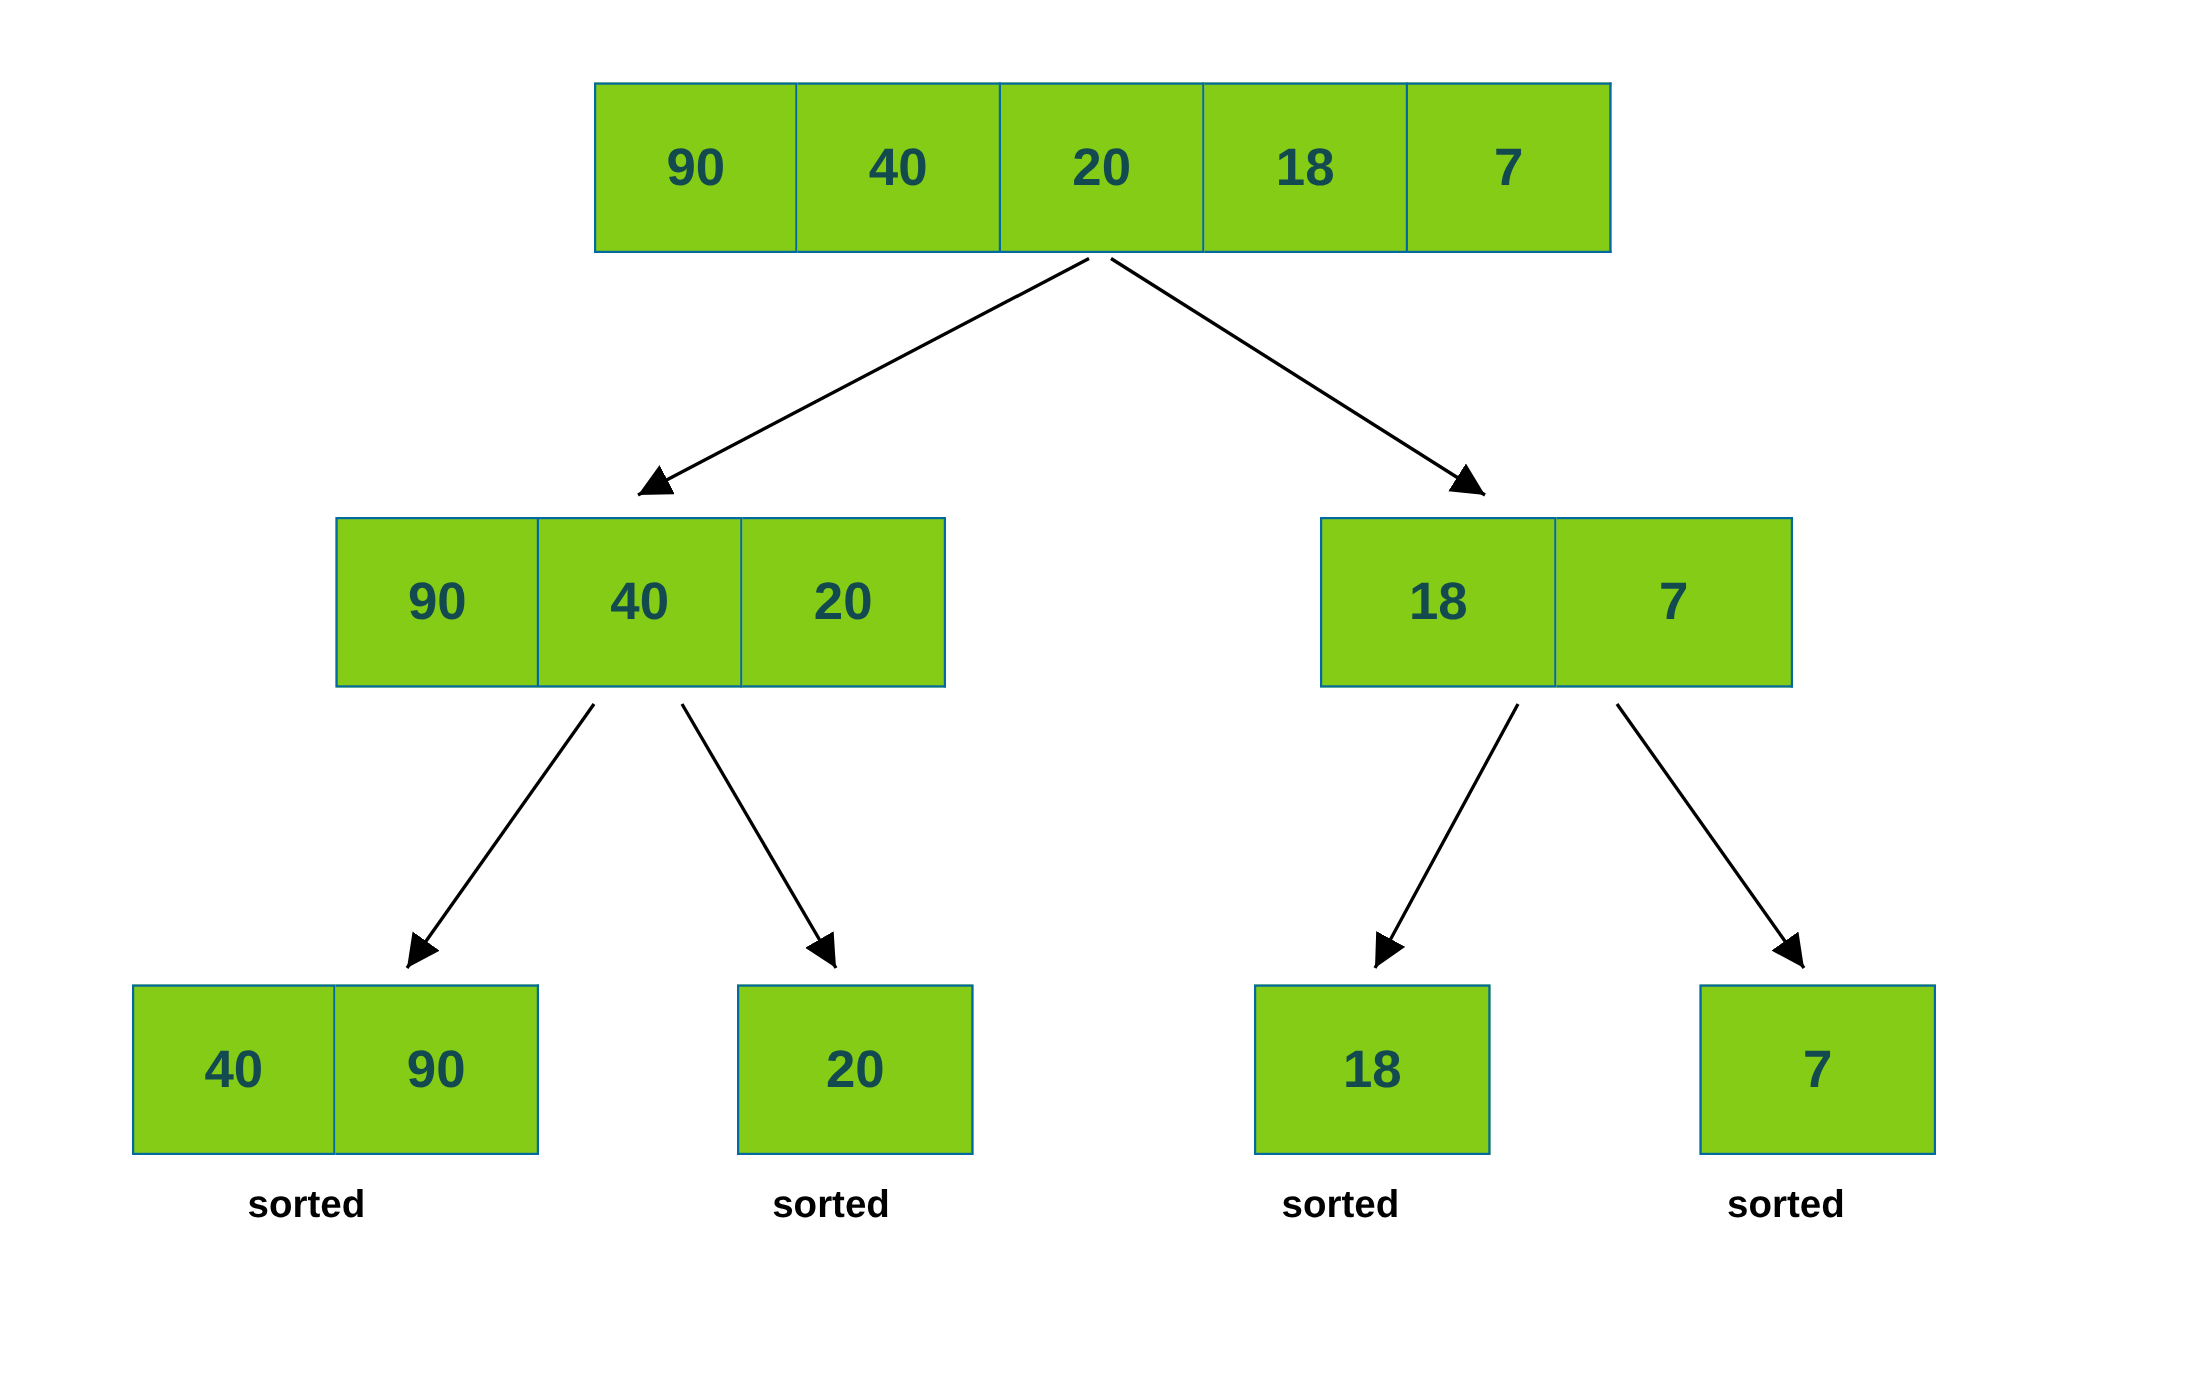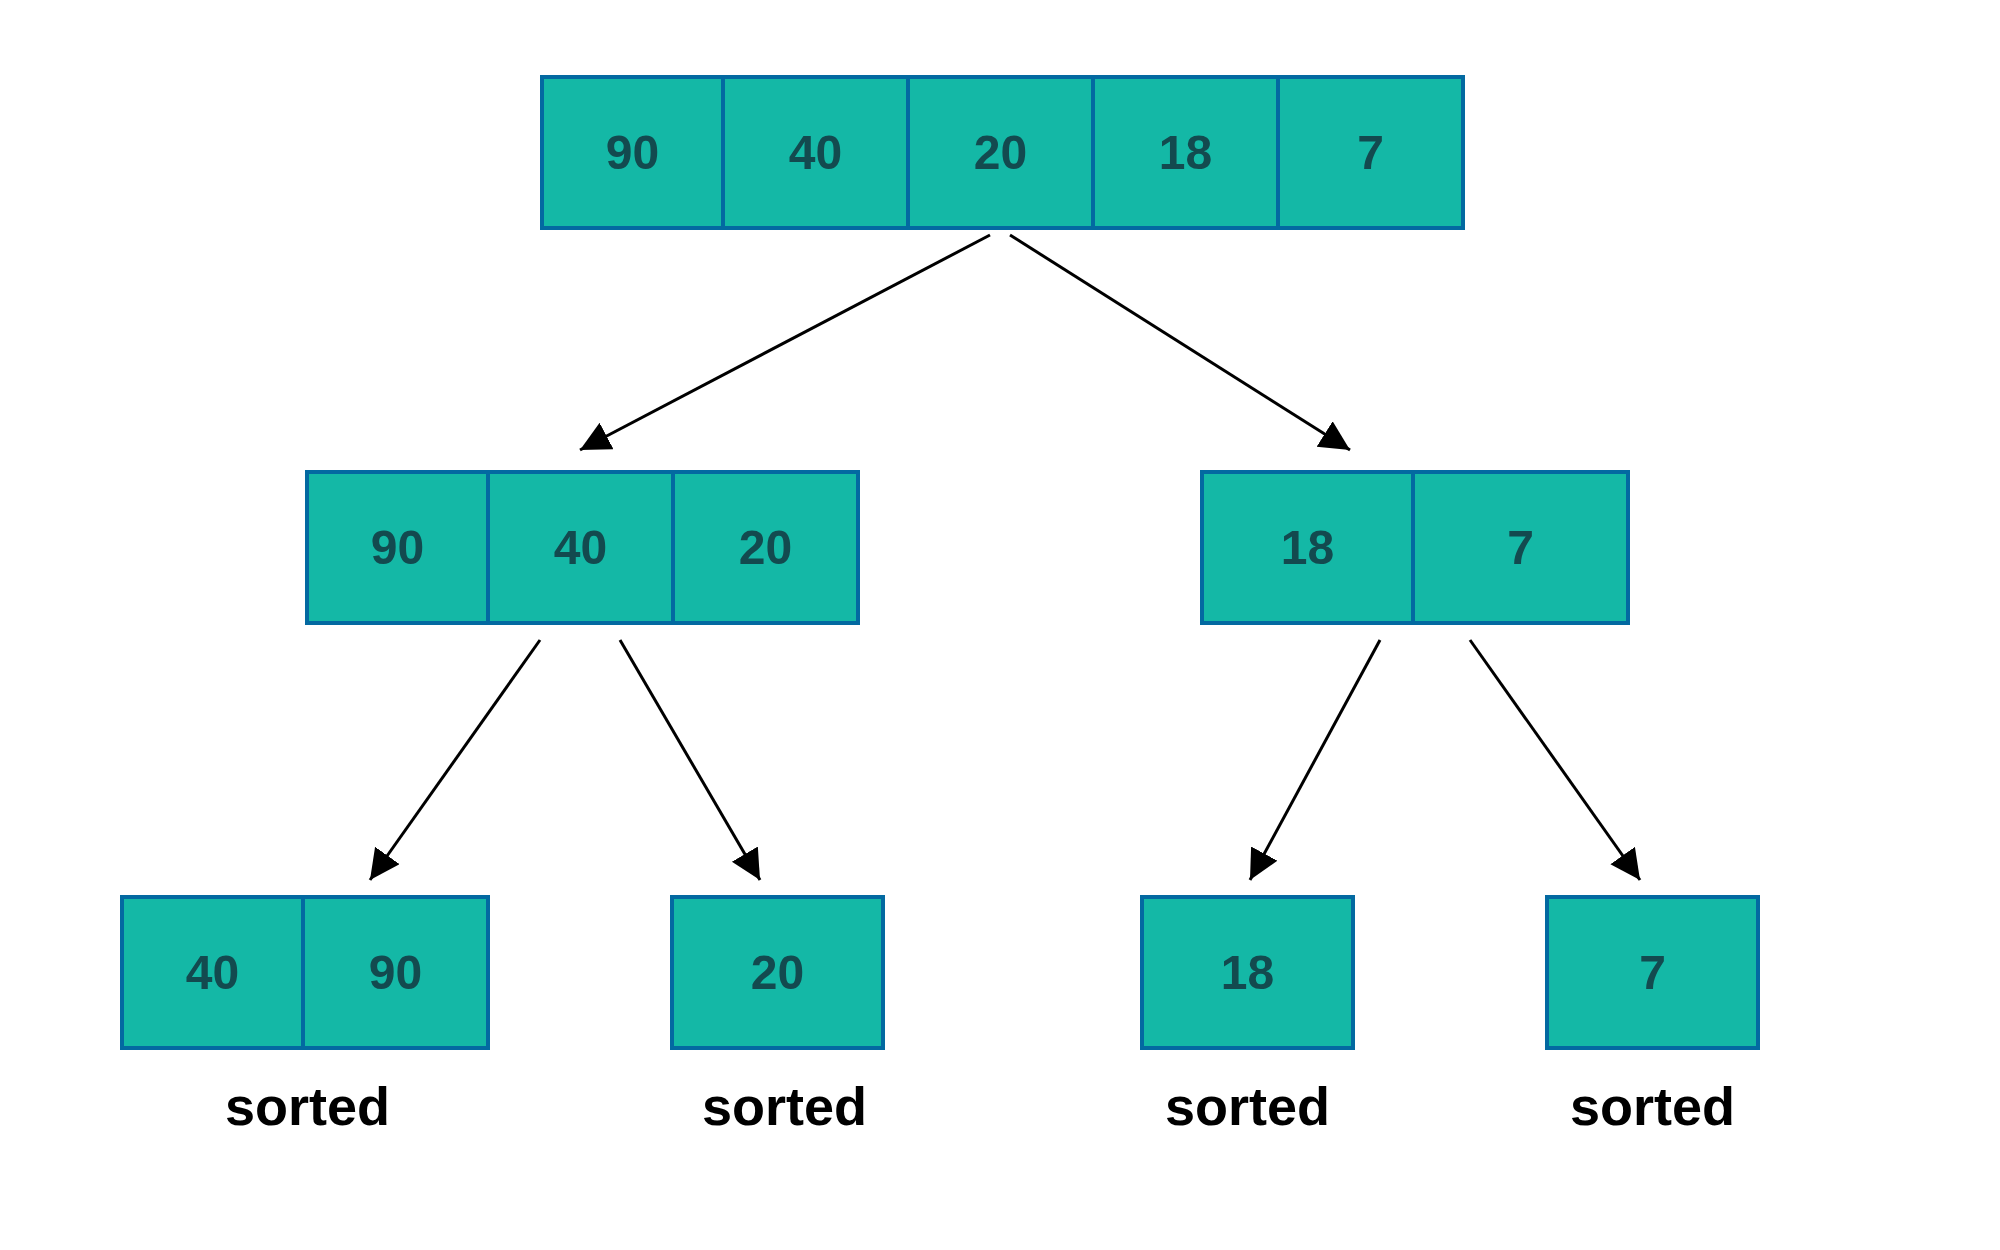--- a/index.html
+++ b/index.html
@@ -13,38 +13,38 @@
   .stage {
     position: relative;
     width: 2000px;
     height: 1250px;
   }
   .array {
     position: absolute;
     display: flex;
   }
   .cell {
-    background: #14b8a6;
-    border: 4px solid #0369a1;
+    background: #84cc16;
+    border: 2px solid #0369a1;
     box-sizing: border-box;
     display: flex;
     align-items: center;
     justify-content: center;
     font-weight: 800;
     color: #134a4f;
     font-size: 48px;
   }
   .array .cell + .cell {
     border-left: none; 
   }
   .label {
     position: absolute;
     font-weight: 800;
     color: #000;
-    font-size: 54px;
+    font-size: 35px;
   }
   svg.arrows {
     position: absolute;
     left: 0;
     top: 0;
     width: 2000px;
     height: 1250px;
     pointer-events: none;
   }
 </style>

